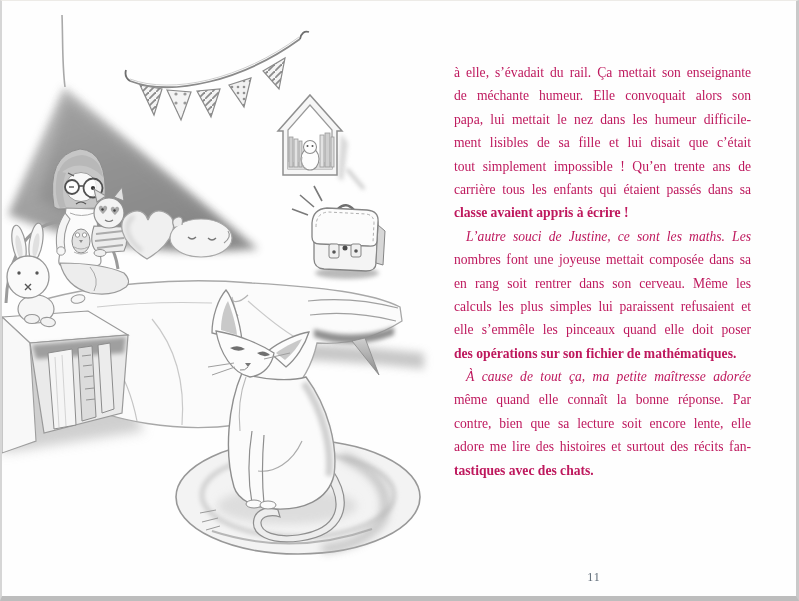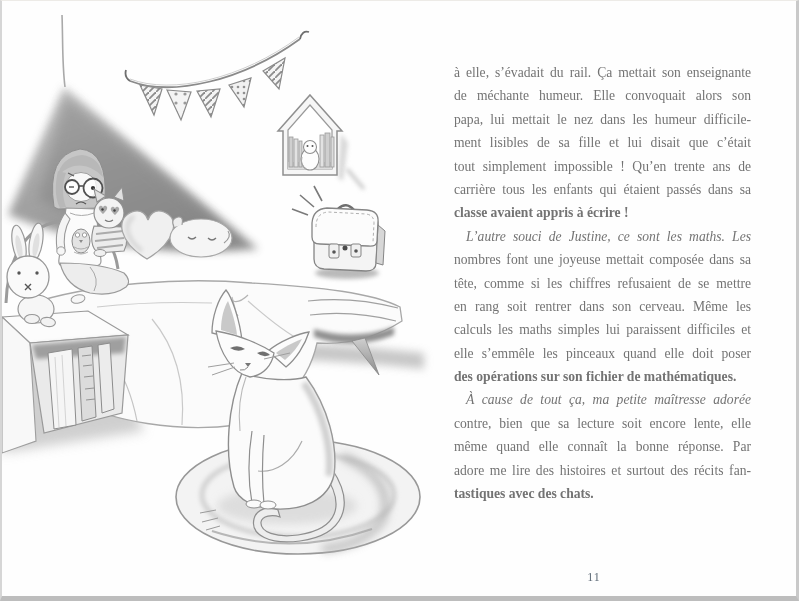--- a/index.html
+++ b/index.html
@@ -6,21 +6,21 @@
   #page{
     position:relative;width:799px;height:601px;box-sizing:border-box;
     background:#fefefe;overflow:hidden;
     border-left:2px solid #d6d6d6;border-right:3px solid #c9c9c9;
     border-bottom:5px solid #bdbdbd;border-top:1px solid #edebe7;
     font-family:"Liberation Serif","DejaVu Serif",serif;
   }
   #illustration{position:absolute;left:0;top:0;}
   #text-col{
     position:absolute;left:452px;top:60px;width:297px;
-    font-size:13.6px;line-height:23.4px;color:#737373;
+    font-size:13.6px;line-height:23.4px;color:#be185d;
     -webkit-font-smoothing:antialiased;
   }
   .para{margin:0;padding:0;}
   .line{height:23.4px;text-align:justify;text-align-last:justify;white-space:nowrap;}
   .line.end{text-align-last:left;font-weight:bold;}
   .line.indent{text-indent:12px;font-style:italic;}
   #folio{
     position:absolute;left:452px;top:562px;width:280px;text-align:center;
     font-size:12px;letter-spacing:1px;color:#5e6b77;margin-top:7px;
   }
@@ -260,30 +260,29 @@
       <div class="line">de méchante humeur. Elle convoquait alors son</div>
       <div class="line">papa, lui mettait le nez dans les humeur difficile-</div>
       <div class="line">ment lisibles de sa fille et lui disait que c’était</div>
       <div class="line">tout simplement impossible ! Qu’en trente ans de</div>
       <div class="line">carrière tous les enfants qui étaient passés dans sa</div>
       <div class="line end">classe avaient appris à écrire !</div>
     </div>
     <div class="para">
       <div class="line indent">L’autre souci de Justine, ce sont les maths. Les</div>
       <div class="line">nombres font une joyeuse mettait composée dans sa</div>
-      <div class="line">tête, comme si les chiffres refusaient de se mettre</div>
       <div class="line">en rang soit rentrer dans son cerveau. Même les</div>
-      <div class="line">calculs les maths simples lui paraissent difficiles et</div>
+      <div class="line">calculs les plus simples lui paraissent refusaient et</div>
       <div class="line">elle s’emmêle les pinceaux quand elle doit poser</div>
       <div class="line end">des opérations sur son fichier de mathématiques.</div>
     </div>
     <div class="para">
       <div class="line indent">À cause de tout ça, ma petite maîtresse adorée</div>
+      <div class="line">même quand elle connaît la bonne réponse. Par</div>
       <div class="line">contre, bien que sa lecture soit encore lente, elle</div>
-      <div class="line">même quand elle connaît la bonne réponse. Par</div>
       <div class="line">adore me lire des histoires et surtout des récits fan-</div>
       <div class="line end">tastiques avec des chats.</div>
     </div>
   </div>
 
   <div id="folio">11</div>
 
 </div>
 
 </body></html>

